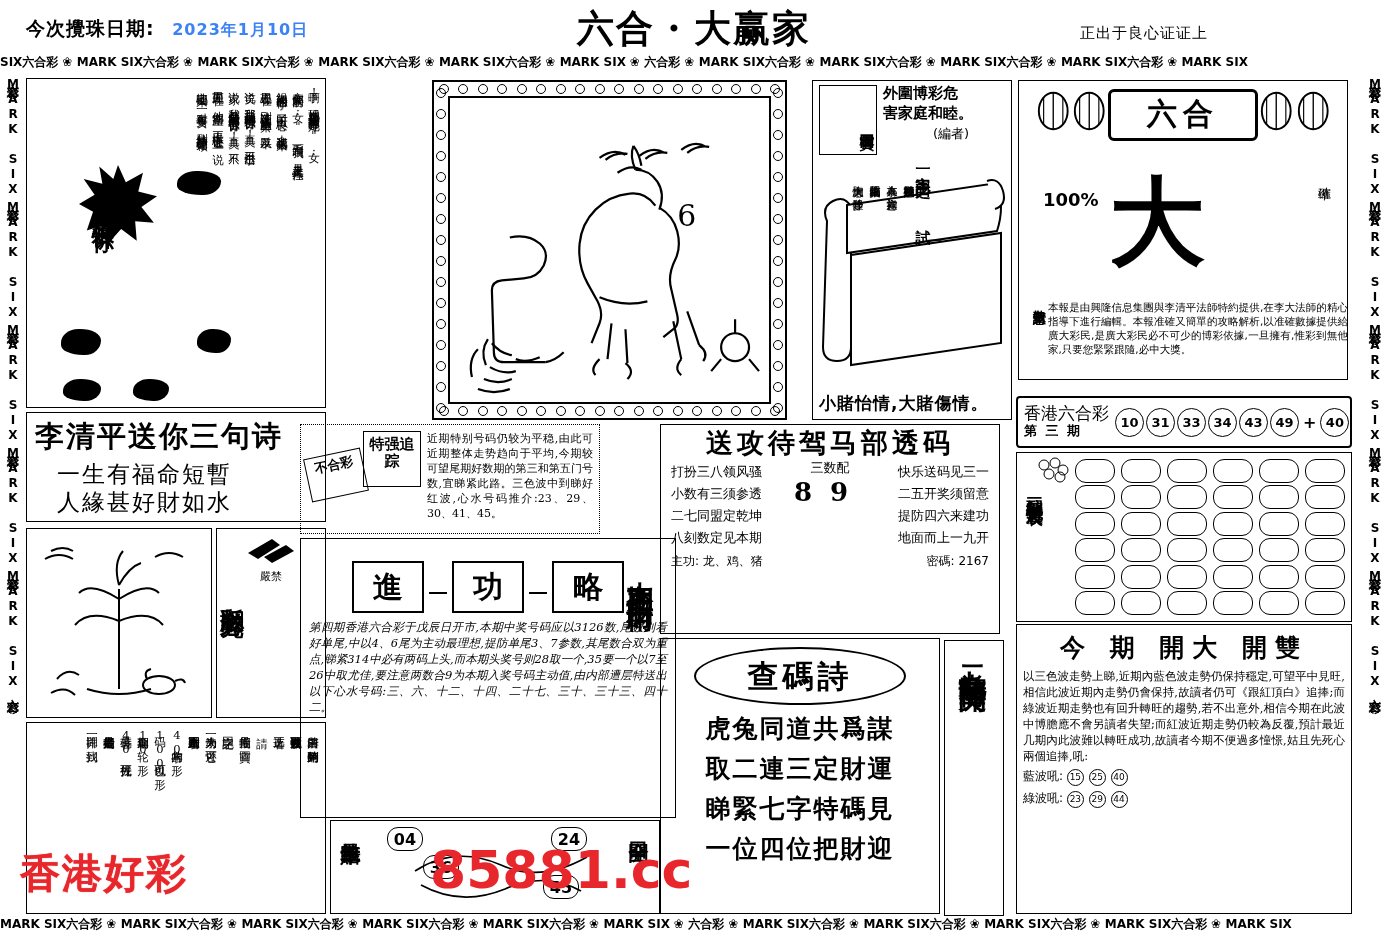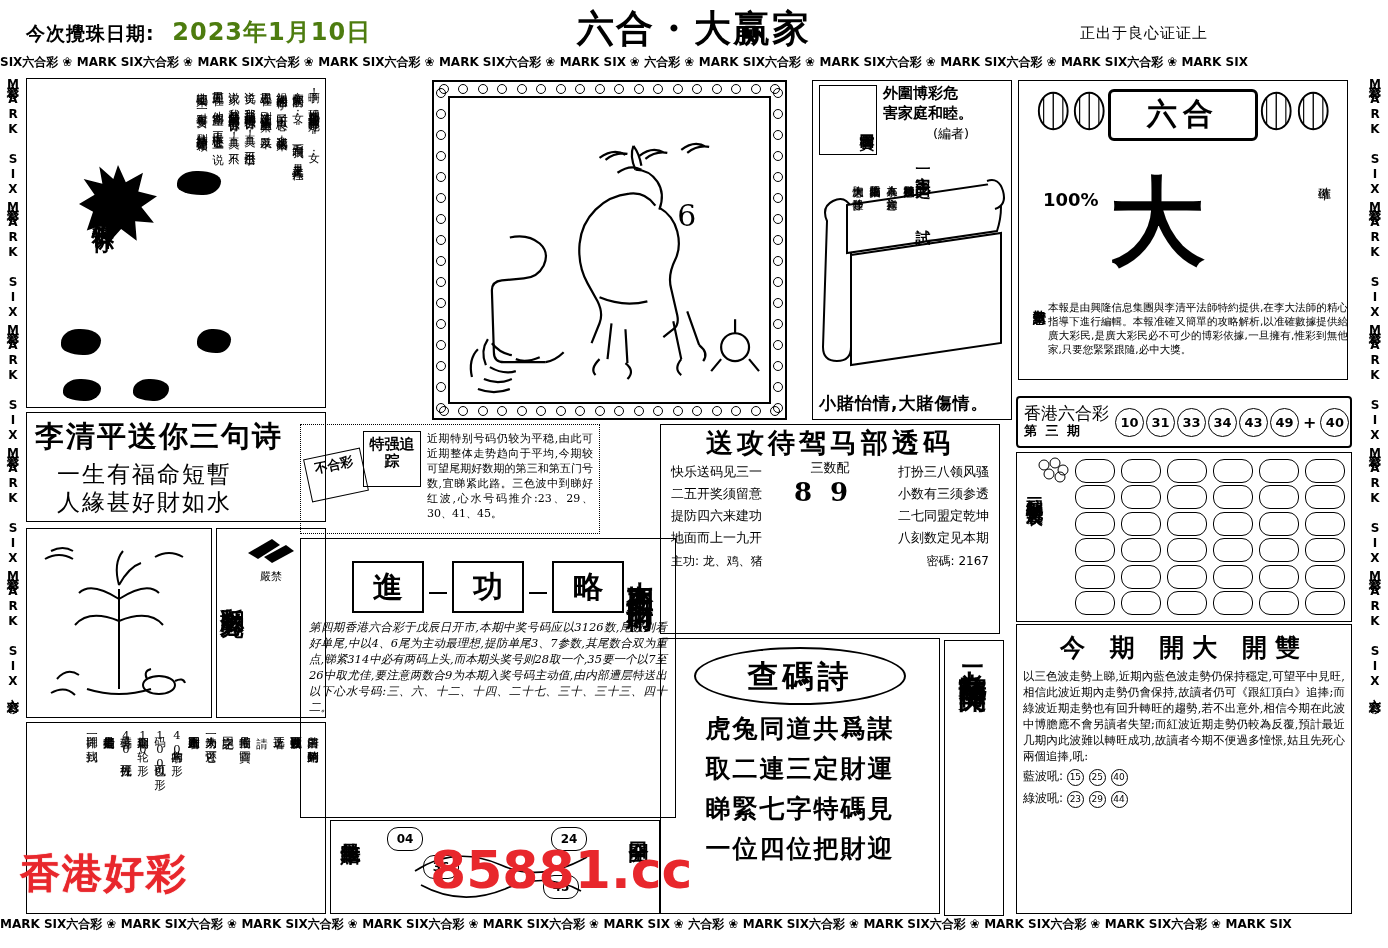--- a/index.html
+++ b/index.html
@@ -2,21 +2,21 @@
 <html><head>
 <meta charset="utf-8">
 <style>
   html,body{margin:0;padding:0;background:#fff;}
   body{width:1388px;height:948px;font-family:"DejaVu Sans","Liberation Sans",sans-serif;color:#000;overflow:hidden;position:relative;}
   .page{position:relative;width:1388px;height:948px;}
 
   
   .hdr{position:absolute;left:0;top:0;width:1388px;height:52px;}
   .hdr-left{position:absolute;left:26px;top:16px;font-size:19px;font-weight:bold;letter-spacing:1px;}
-  .hdr-left .date{color:#4d7c0f;margin-left:10px;font-size:24px;}
+  .hdr-left .date{color:#3b82f6;margin-left:10px;font-size:16px;}
   .hdr-title{position:absolute;left:0;right:0;top:4px;text-align:center;font-size:37px;font-weight:bold;font-family:"DejaVu Serif","Liberation Serif",serif;letter-spacing:2px;}
   .hdr-right{position:absolute;right:180px;top:24px;font-size:15px;letter-spacing:1px;}
 
   
   .strip{position:absolute;left:0;width:1388px;height:20px;font-size:12px;font-weight:bold;white-space:nowrap;overflow:hidden;letter-spacing:0px;}
   .strip.top{top:54px;}
   .strip.bottom{top:916px;}
 
   
   .rail{position:absolute;top:74px;width:22px;height:842px;font-size:12px;font-weight:bold;writing-mode:vertical-rl;text-orientation:upright;overflow:hidden;line-height:22px;letter-spacing:1px;}
@@ -104,21 +104,21 @@
   .codepoem{position:absolute;left:660px;top:638px;width:280px;height:276px;border:1px solid #000;box-sizing:border-box;text-align:center;}
   .codepoem .oval{margin:8px auto 2px;width:208px;height:54px;border:2px solid #000;border-radius:50%;font-size:31px;font-weight:bold;line-height:54px;letter-spacing:4px;font-family:"DejaVu Serif","Liberation Serif",serif;}
   .codepoem .ln{font-size:25px;font-weight:bold;letter-spacing:2px;margin-top:7px;font-family:"DejaVu Serif","Liberation Serif",serif;}
 
   
   .vphrase{position:absolute;left:944px;top:640px;width:60px;height:276px;border:1px solid #000;box-sizing:border-box;}
   .vphrase .t{writing-mode:vertical-rl;text-orientation:upright;font-size:28px;font-weight:bold;line-height:34px;margin:4px 0 0 10px;letter-spacing:3px;font-family:"DejaVu Serif","Liberation Serif",serif;}
 
   
   .ballsbox{position:absolute;left:330px;top:820px;width:330px;height:94px;border:1px solid #000;box-sizing:border-box;}
-  .ovalnum{display:inline-flex;align-items:center;justify-content:center;width:34px;height:22px;border:1.4px solid #000;border-radius:11px;font-size:12px;font-weight:bold;}
+  .ovalnum{display:inline-flex;align-items:center;justify-content:center;width:34px;height:22px;border:1.4px solid #000;border-radius:11px;font-size:16px;font-weight:bold;}
 
   .redtext{position:absolute;left:20px;top:846px;font-size:40px;font-weight:bold;color:#e8272c;letter-spacing:2px;font-family:"DejaVu Serif","Liberation Serif",serif;text-shadow:0 0 1px #e8272c;}
   .redtext2{position:absolute;left:430px;top:840px;font-size:52px;font-weight:bold;color:#e8272c;letter-spacing:0px;font-family:"DejaVu Sans","Liberation Sans",sans-serif;}
 </style>
 </head>
 <body>
 
 <div class="page">
 
   <div class="hdr">
@@ -498,30 +498,30 @@
   <div class="vcol">本期四三招財術</div>
 
   <div class="poem">
     <div class="title">送攻待驾马部透码</div>
     <div style="text-align:center;font-size:13px;margin-top:-2px;">三数配</div>
     <div style="text-align:center;font-size:26px;font-weight:bold;font-family:'DejaVu Serif',serif;letter-spacing:18px;">
       <span>8</span><span>9</span>
     </div>
     <div class="cols" style="margin-top:-46px;">
       <div>
+        <div>打扮三八领风骚</div>
+        <div>小数有三须参透</div>
+        <div>二七同盟定乾坤</div>
+        <div>八刻数定见本期</div>
+      </div>
+      <div>
         <div>快乐送码见三一</div>
         <div>二五开奖须留意</div>
         <div>提防四六来建功</div>
         <div>地面而上一九开</div>
-      </div>
-      <div>
-        <div>打扮三八领风骚</div>
-        <div>小数有三须参透</div>
-        <div>二七同盟定乾坤</div>
-        <div>八刻数定见本期</div>
       </div>
     </div>
     <div style="display:flex;justify-content:space-between;padding:4px 10px 0;font-size:12px;">
       <span>主功: 龙、鸡、猪</span>
       <span><span>密碼:</span> <span>2167</span></span>
     </div>
   </div>
 
   <div class="codepoem">
     <div class="oval">查碼詩</div>

